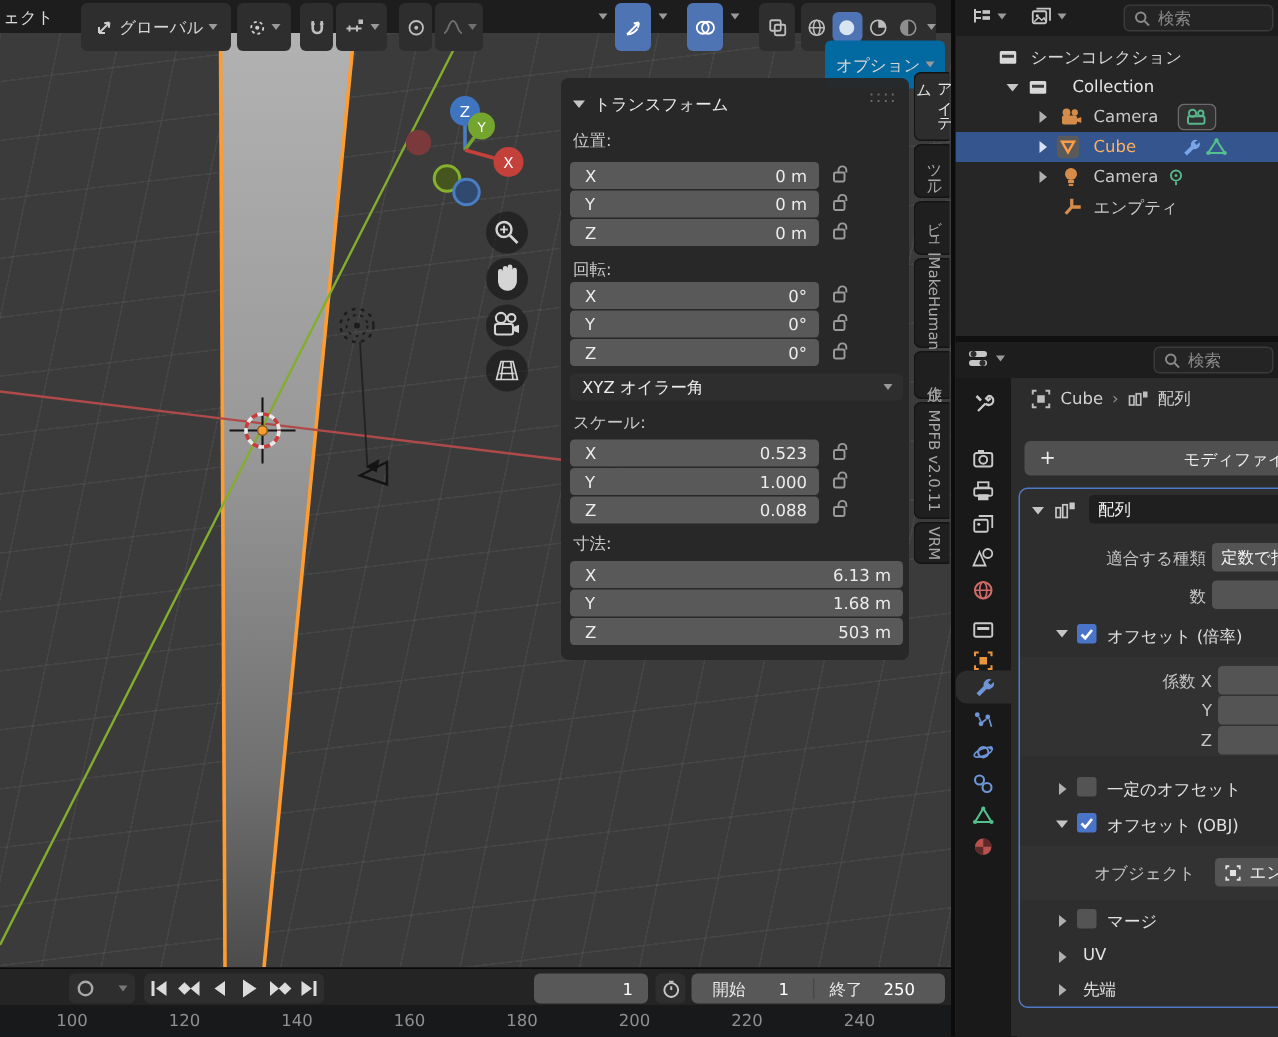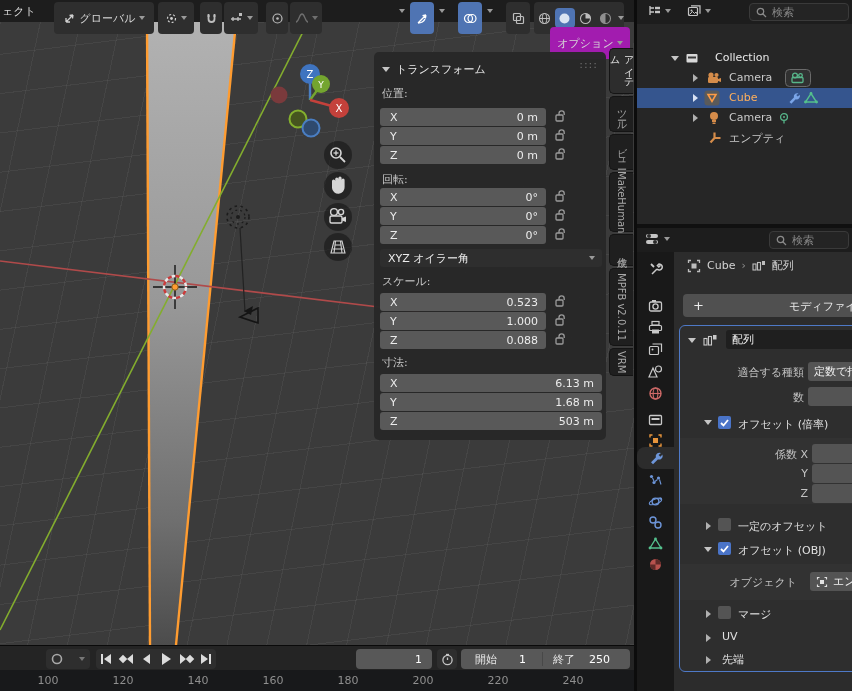--- a/index.html
+++ b/index.html
@@ -238,21 +238,21 @@
         <div class="pcell" style="width:21px">
           <svg width="13" height="13">
               <circle cx="6.5" cy="6.5" r="5" fill="none" stroke="#8f8f8f" stroke-width="1.1"></circle>
               <path d="M6.5 11.5 A5 5 0 0 1 6.5 1.5 z" fill="#8f8f8f"></path>
             </svg>
         </div>
         <span class="cvd" style="margin-left:2px;"></span>
       </div>
     </div>
 
-    <div class="hbtn" style="left:550px;top:27px;width:80px;height:32px;background:#a21caf;">
+    <div class="hbtn" style="left:550px;top:27px;width:80px;height:32px;background:#0369a1;">
       <span>オプション</span>
       <span class="cvd"></span>
     </div>
 
     <div id="npanel" class="abs">
       <div class="abs" style="left:8px;top:10px;display:flex;gap:6px;align-items:center;">
         <span class="tri-d"></span>
         <span style="color:#eaeaea;">トランスフォーム</span>
       </div>
       <span class="abs" style="right:8px;top:6px;color:#6f6f6f;letter-spacing:1px;">::::</span>
@@ -402,20 +402,27 @@
       </div>
       <div class="search" style="left:112px;width:100px;">
         <svg width="11" height="11">
             <circle cx="4.5" cy="4.5" r="3.2" fill="none" stroke="#8a8a8a" stroke-width="1.3"></circle>
             <line x1="7" y1="7" x2="10" y2="10" stroke="#8a8a8a" stroke-width="1.3"></line>
           </svg>
         <span>検索</span>
       </div>
     </div>
 
+    <div class="orow" style="top:28px;">
+      <svg class="abs" style="left:28px;top:3px;" width="14" height="14">
+          <rect x="1.5" y="3" width="11" height="8.5" rx="1" fill="#d8d8d8"></rect>
+          <rect x="3" y="5.5" width="8" height="2" fill="#3a3a3a"></rect>
+        </svg>
+      <span class="olabel" style="left:50px;color:#d6d6d6;">シーンコレクション</span>
+    </div>
     <div class="orow" style="top:48px;">
       <span class="tri-d abs" style="left:34px;top:8px;"></span>
       <svg class="abs" style="left:48px;top:3px;" width="14" height="14">
           <rect x="1.5" y="3" width="11" height="8.5" rx="1" fill="#d8d8d8"></rect>
           <rect x="3" y="5.5" width="8" height="2" fill="#3a3a3a"></rect>
         </svg>
       <span class="olabel" style="left:78px;color:#e8e8e8;">Collection</span>
     </div>
     <div class="orow" style="top:68px;">
       <span class="tri-r abs" style="left:56px;top:6px;"></span>

